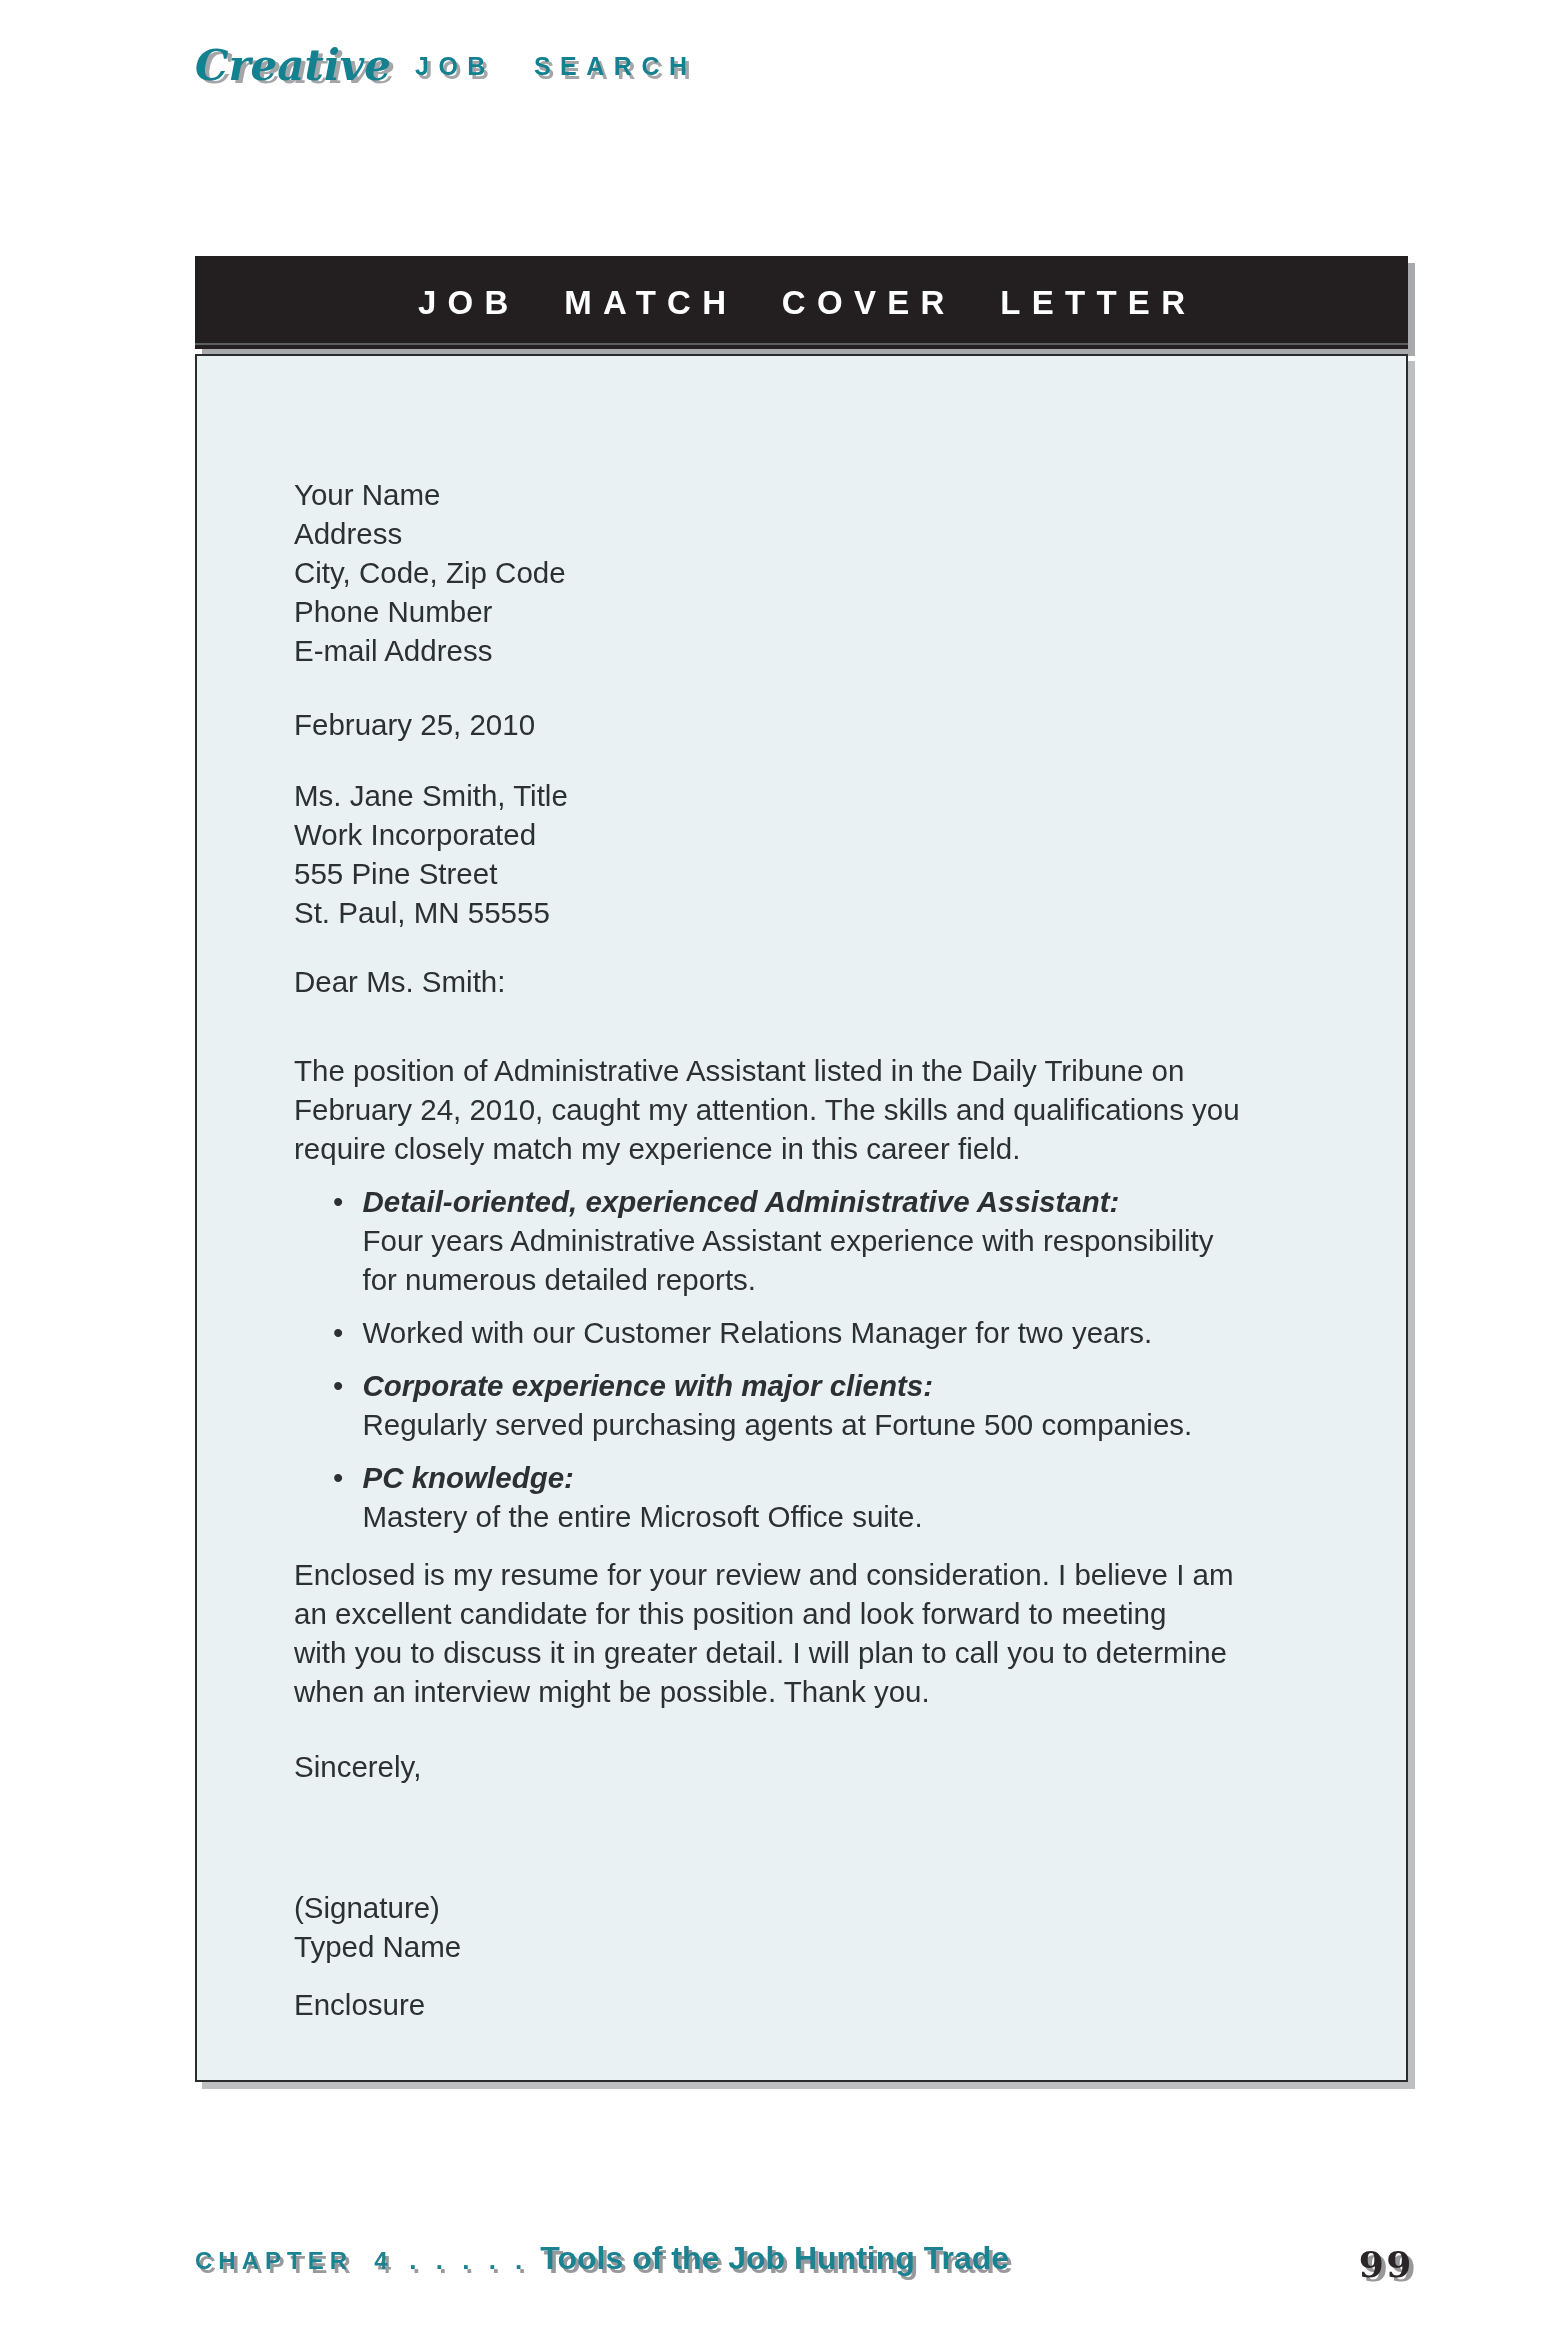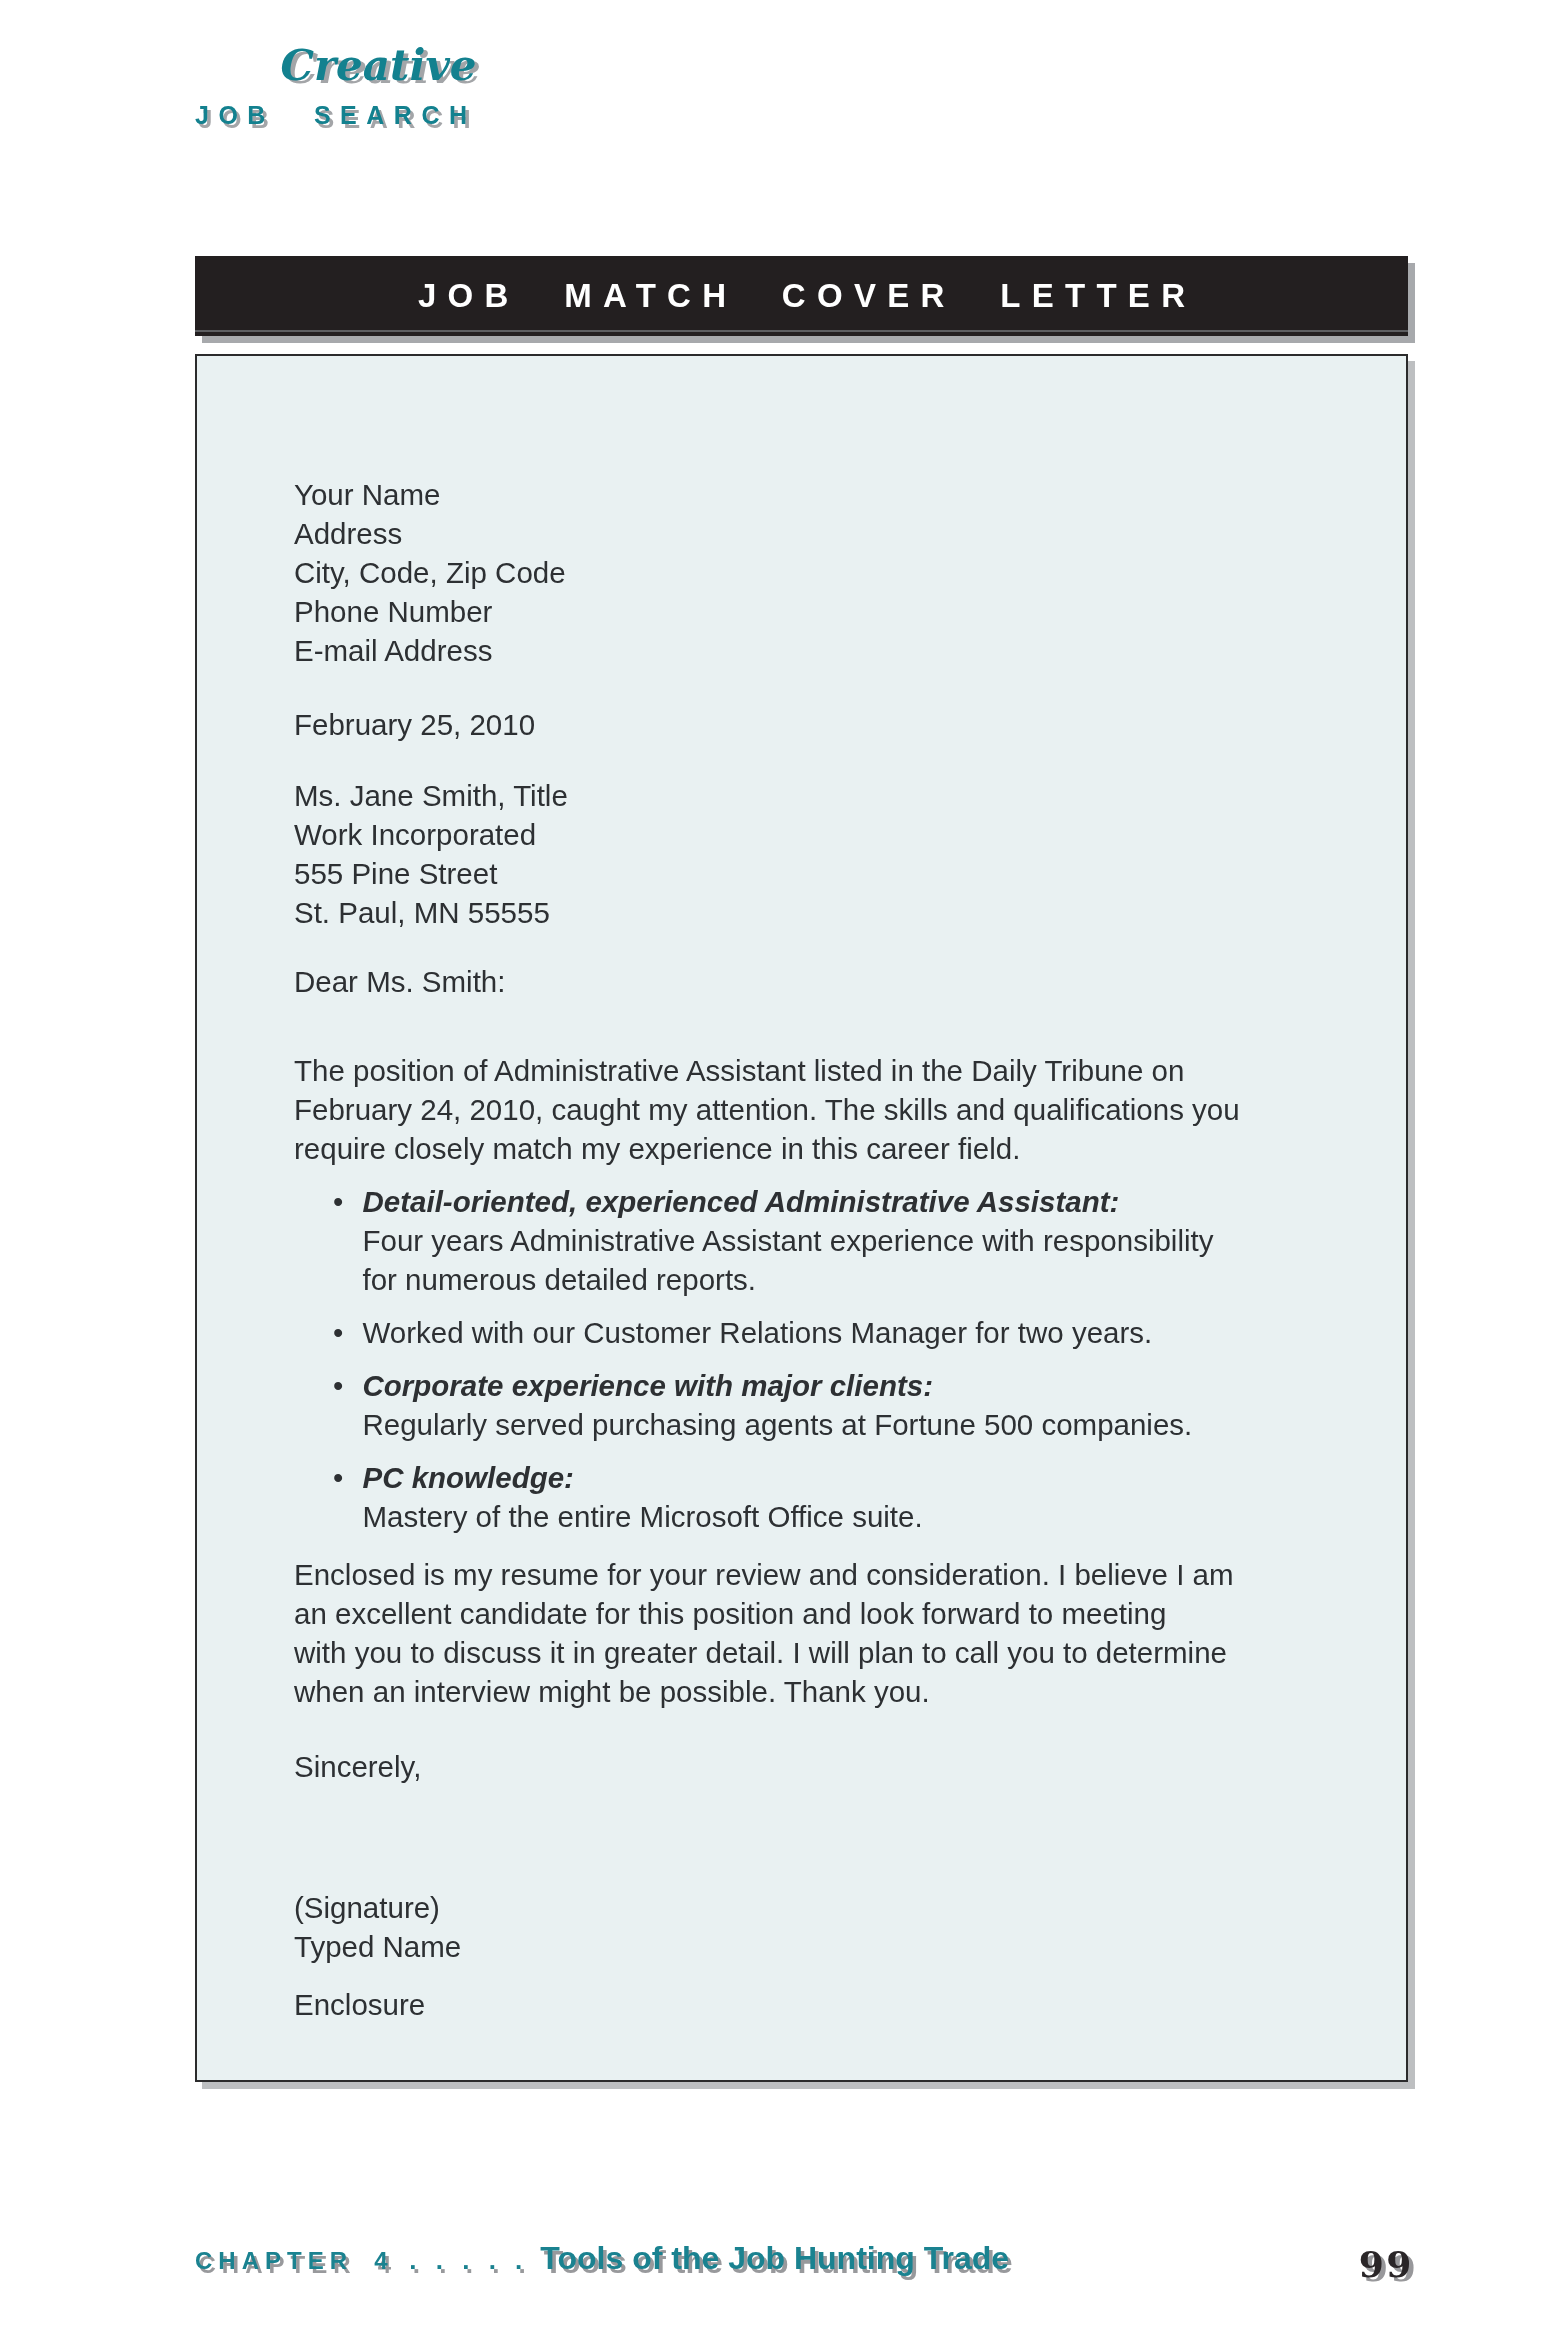--- a/index.html
+++ b/index.html
@@ -7,43 +7,42 @@
     position:relative;
     width:1561px;height:2342px;
     background:#ffffff;
     font-family:"Liberation Sans", sans-serif;
     overflow:hidden;
   }
 
   
   .logo{
     position:absolute;left:195px;top:45px;
-    display:flex;align-items:flex-end;gap:16px;
+    display:flex;align-items:center;gap:24px;
     white-space:nowrap;
-    flex-direction:column;
   }
   .logo-script{
     font-family:"DejaVu Serif", serif;
     font-style:italic;font-weight:700;
     font-size:42px;line-height:1;
     color:#13818f;
     text-shadow:4.3px 2.6px 0 #a3a5a8;
   }
   .logo-caps{
     font-size:25px;line-height:1;
     font-weight:700;
     letter-spacing:9.5px;word-spacing:22.6px;
     color:#13818f;
     text-shadow:3.5px 3.5px 0 #a3a5a8;
   }
 
   
   .title-bar{
     position:absolute;left:195px;top:256px;
-    width:1213px;height:80px;
+    width:1213px;height:93px;
     background:#231f20;
     box-shadow:7px 7px 0 #a7a9ac;
     display:flex;align-items:center;justify-content:center;
   }
   .title-bar::after{
     content:"";position:absolute;left:0;right:0;bottom:4.3px;
     height:1.7px;background:#5d5e61;
   }
   .title-bar-text{
     color:#ffffff;font-size:33px;font-weight:700;

